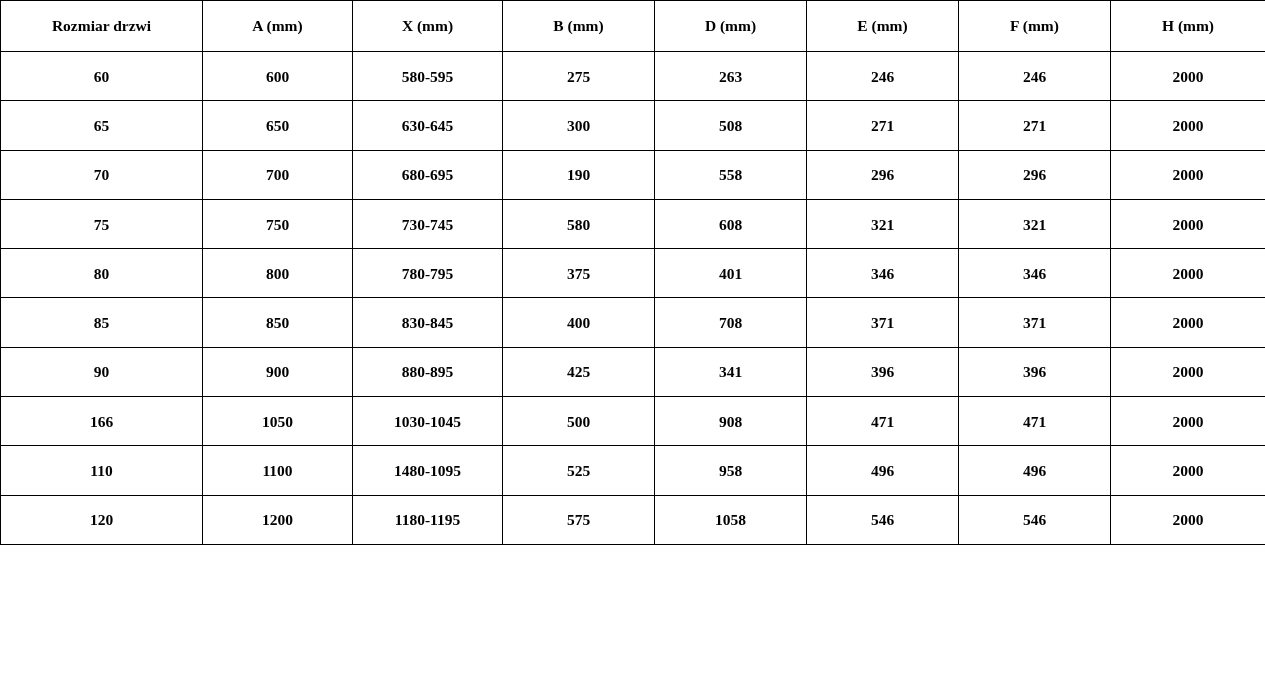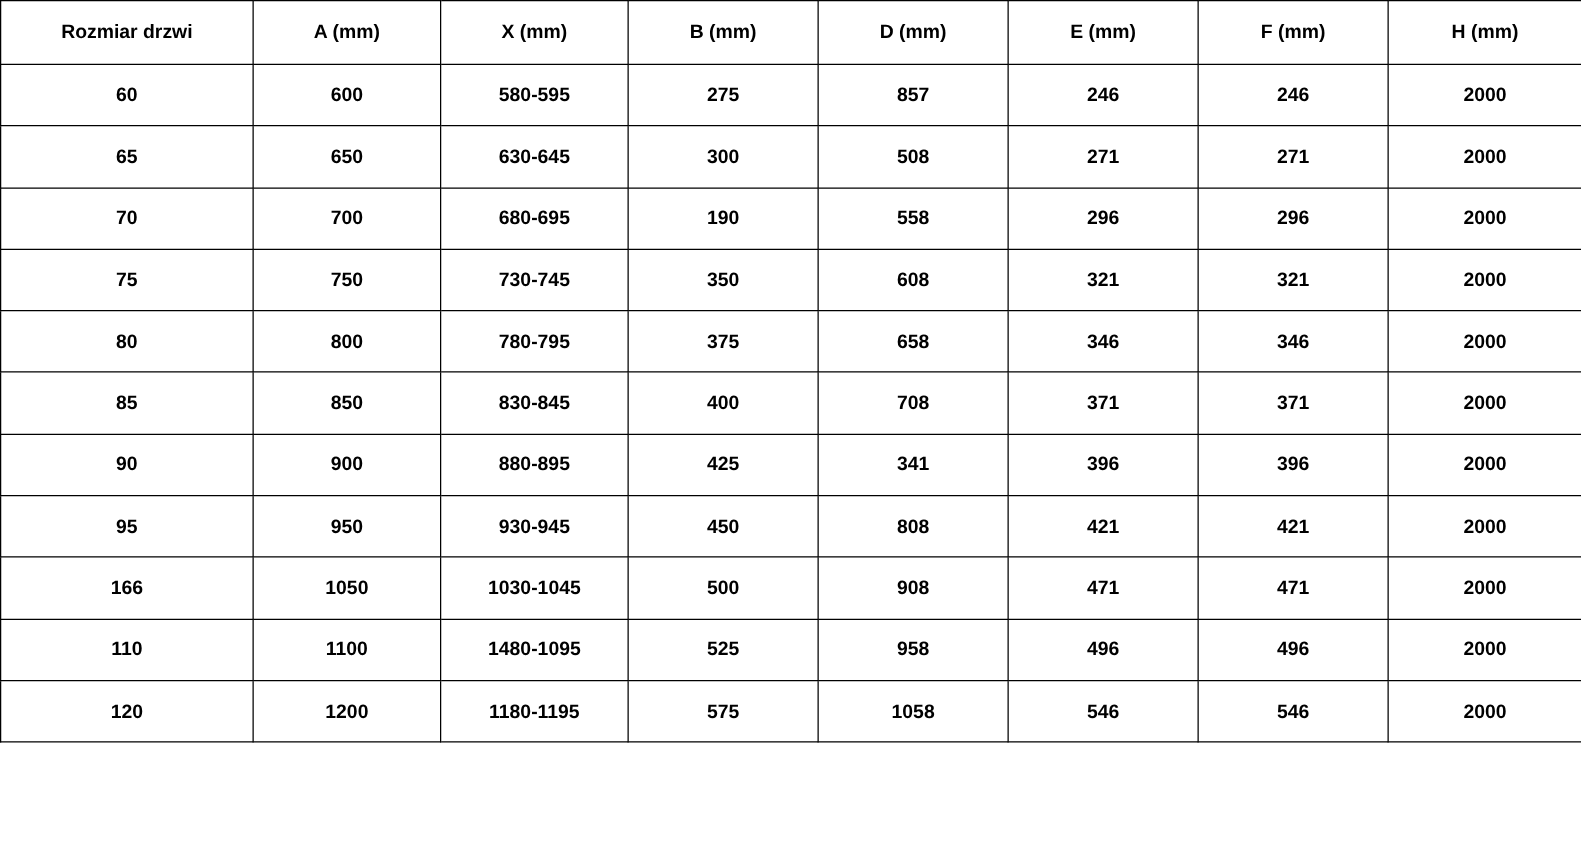--- a/index.html
+++ b/index.html
@@ -11,20 +11,21 @@
     width: 1265px;
     height: 673px;
     font-family: "Liberation Sans", sans-serif;
     color: #000000;
     overflow: hidden;
   }
   .sheet {
     width: 1265px;
     height: 552px;
     box-sizing: border-box;
+    font-family: Liberation Serif, serif;
   }
   table.dims {
     border-collapse: collapse;
     width: 1265px;
     table-layout: fixed;
   }
   table.dims col.c0 { width: 202px; }
   table.dims col.c1 { width: 150px; }
   table.dims col.c2 { width: 150px; }
   table.dims col.c3 { width: 152px; }
@@ -82,21 +83,21 @@
         <th>F (mm)</th>
         <th>H (mm)</th>
       </tr>
     </thead>
     <tbody>
       <tr>
         <td class="first">60</td>
         <td>600</td>
         <td>580-595</td>
         <td>275</td>
-        <td>857</td>
+        <td>263</td>
         <td>246</td>
         <td>246</td>
         <td>2000</td>
       </tr>
       <tr>
         <td class="first">65</td>
         <td>650</td>
         <td>630-645</td>
         <td>300</td>
         <td>508</td>
@@ -111,32 +112,32 @@
         <td>190</td>
         <td>558</td>
         <td>296</td>
         <td>296</td>
         <td>2000</td>
       </tr>
       <tr>
         <td class="first">75</td>
         <td>750</td>
         <td>730-745</td>
-        <td>350</td>
+        <td>580</td>
         <td>608</td>
         <td>321</td>
         <td>321</td>
         <td>2000</td>
       </tr>
       <tr>
         <td class="first">80</td>
         <td>800</td>
         <td>780-795</td>
         <td>375</td>
-        <td>658</td>
+        <td>401</td>
         <td>346</td>
         <td>346</td>
         <td>2000</td>
       </tr>
       <tr>
         <td class="first">85</td>
         <td>850</td>
         <td>830-845</td>
         <td>400</td>
         <td>708</td>
@@ -145,30 +146,20 @@
         <td>2000</td>
       </tr>
       <tr>
         <td class="first">90</td>
         <td>900</td>
         <td>880-895</td>
         <td>425</td>
         <td>341</td>
         <td>396</td>
         <td>396</td>
-        <td>2000</td>
-      </tr>
-      <tr>
-        <td class="first">95</td>
-        <td>950</td>
-        <td>930-945</td>
-        <td>450</td>
-        <td>808</td>
-        <td>421</td>
-        <td>421</td>
         <td>2000</td>
       </tr>
       <tr>
         <td class="first">166</td>
         <td>1050</td>
         <td>1030-1045</td>
         <td>500</td>
         <td>908</td>
         <td>471</td>
         <td>471</td>

